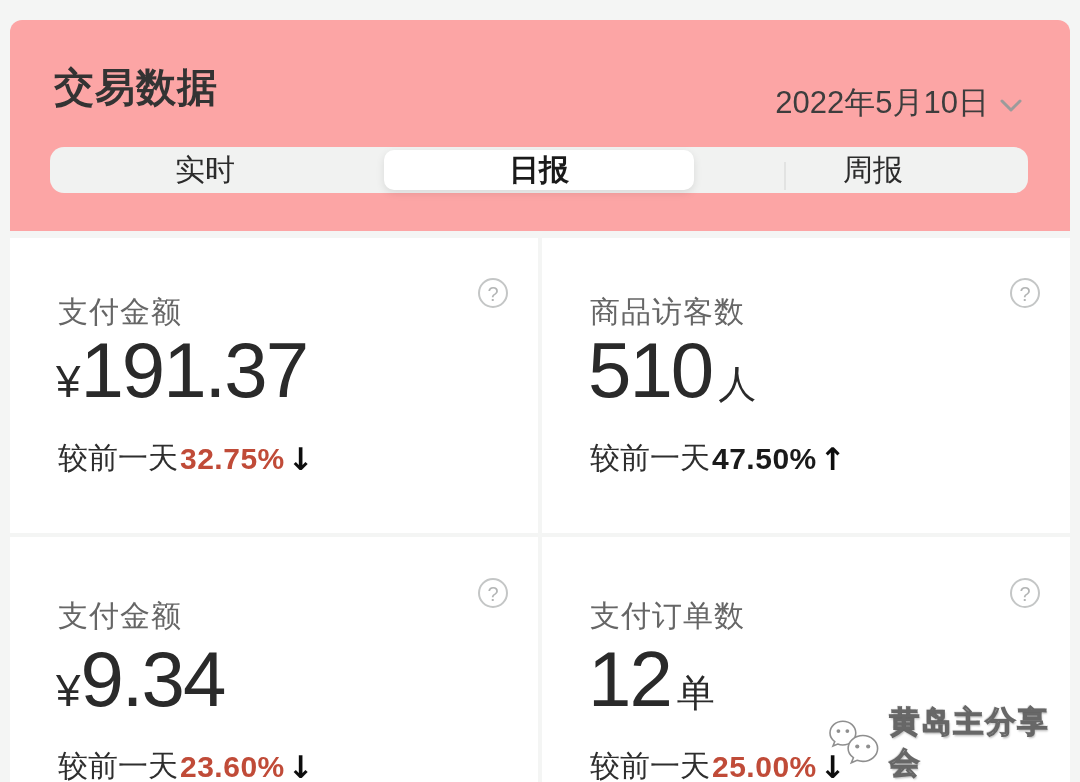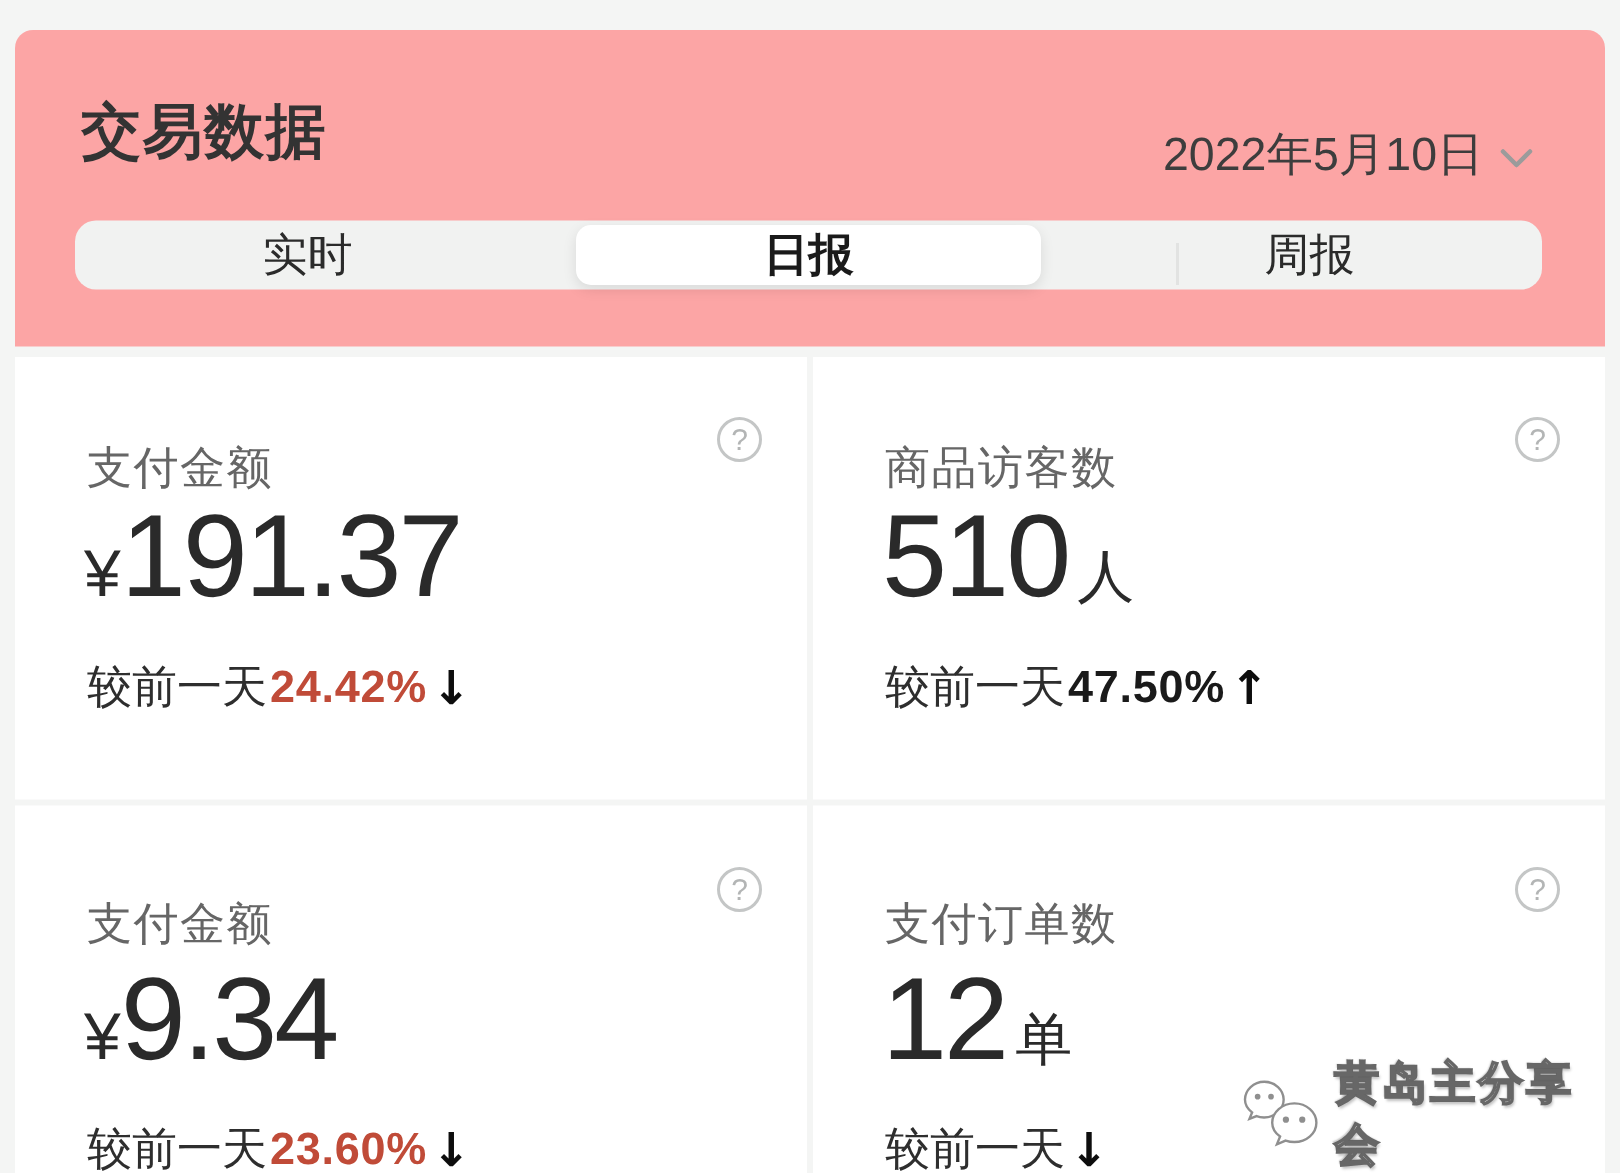--- a/index.html
+++ b/index.html
@@ -114,21 +114,21 @@
 <div class="card q1 row1">
   <div class="metric-label">支付金额</div>
   <div class="help">?</div>
   <div class="metric-value">
     <span class="currency">¥</span>
     <span class="num">191.37</span>
     <span class="unit"></span>
   </div>
   <div class="metric-change">
     <span>较前一天</span>
-    <span class="change-num" style="color: rgb(192, 75, 56);">24.42%</span>
+    <span class="change-num" style="color: rgb(192, 75, 56);">32.75%</span>
     <span class="change-arrow">↓</span>
   </div>
 </div>
 
 <div class="card q2 row1">
   <div class="metric-label">商品访客数</div>
   <div class="help">?</div>
   <div class="metric-value">
     <span class="currency"></span>
     <span class="num">510</span>
@@ -159,20 +159,21 @@
 <div class="card q4 row2">
   <div class="metric-label">支付订单数</div>
   <div class="help">?</div>
   <div class="metric-value">
     <span class="currency"></span>
     <span class="num">12</span>
     <span class="unit">单</span>
   </div>
   <div class="metric-change">
     <span>较前一天</span>
+    <span class="change-num" style="color: rgb(192, 75, 56);">25.00%</span>
     <span class="change-arrow">↓</span>
   </div>
 </div>
 
 <div class="watermark">
   <svg width="52" height="46" viewBox="0 0 52 46">
     <g fill="#ffffff" stroke="#8f8f8f" stroke-width="1.6">
       <path d="M28 13 C28 19.6 22 25 14.8 25 C13 25 11.3 24.7 9.8 24.1 L5 26 L6.8 21.6 C3.9 19.5 2 16.5 2 13 C2 6.4 7.8 1 15 1 C22.2 1 28 6.4 28 13 Z"></path>
       <path d="M50 28.5 C50 35.6 43.4 41.5 35.2 41.5 C33.1 41.5 31.1 41.1 29.3 40.5 L23.5 43 L25.6 37.8 C22.3 35.4 20.3 32.2 20.3 28.5 C20.3 21.4 27 15.5 35.2 15.5 C43.4 15.5 50 21.4 50 28.5 Z"></path>
     </g>

